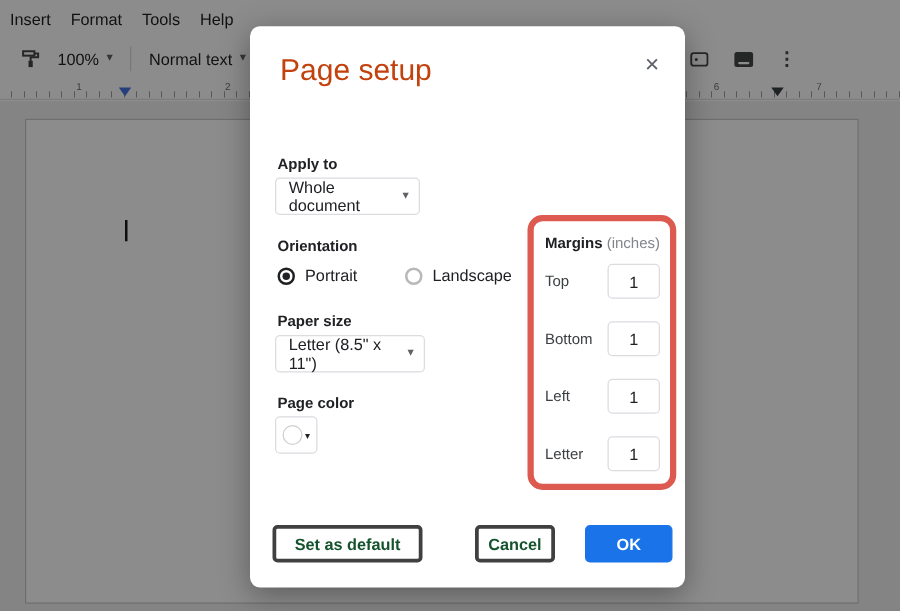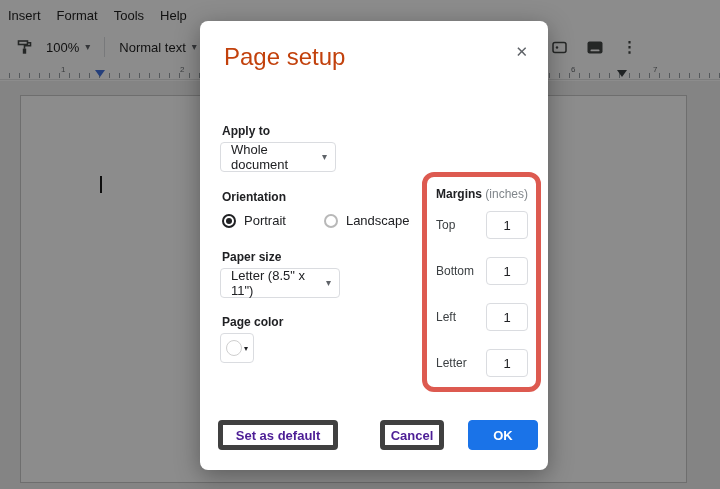--- a/index.html
+++ b/index.html
@@ -59,21 +59,21 @@
 
   .margins-box { position:absolute; left:222px; top:151px; width:119px; height:220px; border:5px solid #dd5a50; border-radius:12px; background:transparent; }
   .margins-head { position:absolute; left:9px; top:10px; font-size:12px; color:#202124; white-space:nowrap; }
   .margins-head b { font-weight:bold; }
   .margins-head .unit { color:#80868b; font-weight:normal; }
   .margin-row { position:absolute; left:9px; width:92px; height:28px; display:flex; align-items:center; justify-content:space-between; }
   .margin-row label { font-size:12px; color:#3c4043; }
   .margin-input { width:42px; height:28px; border:1px solid #dadce0; border-radius:4px; text-align:center; font-size:13px; color:#202124; font-family:"Liberation Sans", sans-serif; }
 
   .btn { position:absolute; height:30px; border-radius:4px; font-size:13px; font-weight:bold; display:flex; align-items:center; justify-content:center; cursor:pointer; }
-  .btn.outline { background:#fff; border:5px solid #404040; color:#4c1d95; }
+  .btn.outline { background:#fff; border:3px solid #404040; color:#14532d; }
   .btn.primary { background:#1a73e8; border:1px solid #1a73e8; color:#fff; }
   #btn-default { left:18px; top:399px; width:120px; }
   #btn-cancel { left:180px; top:399px; width:64px; }
   #btn-ok { left:268px; top:399px; width:70px; }
 
   svg { display:block; }
 </style>
 </head>
 <body>
 

